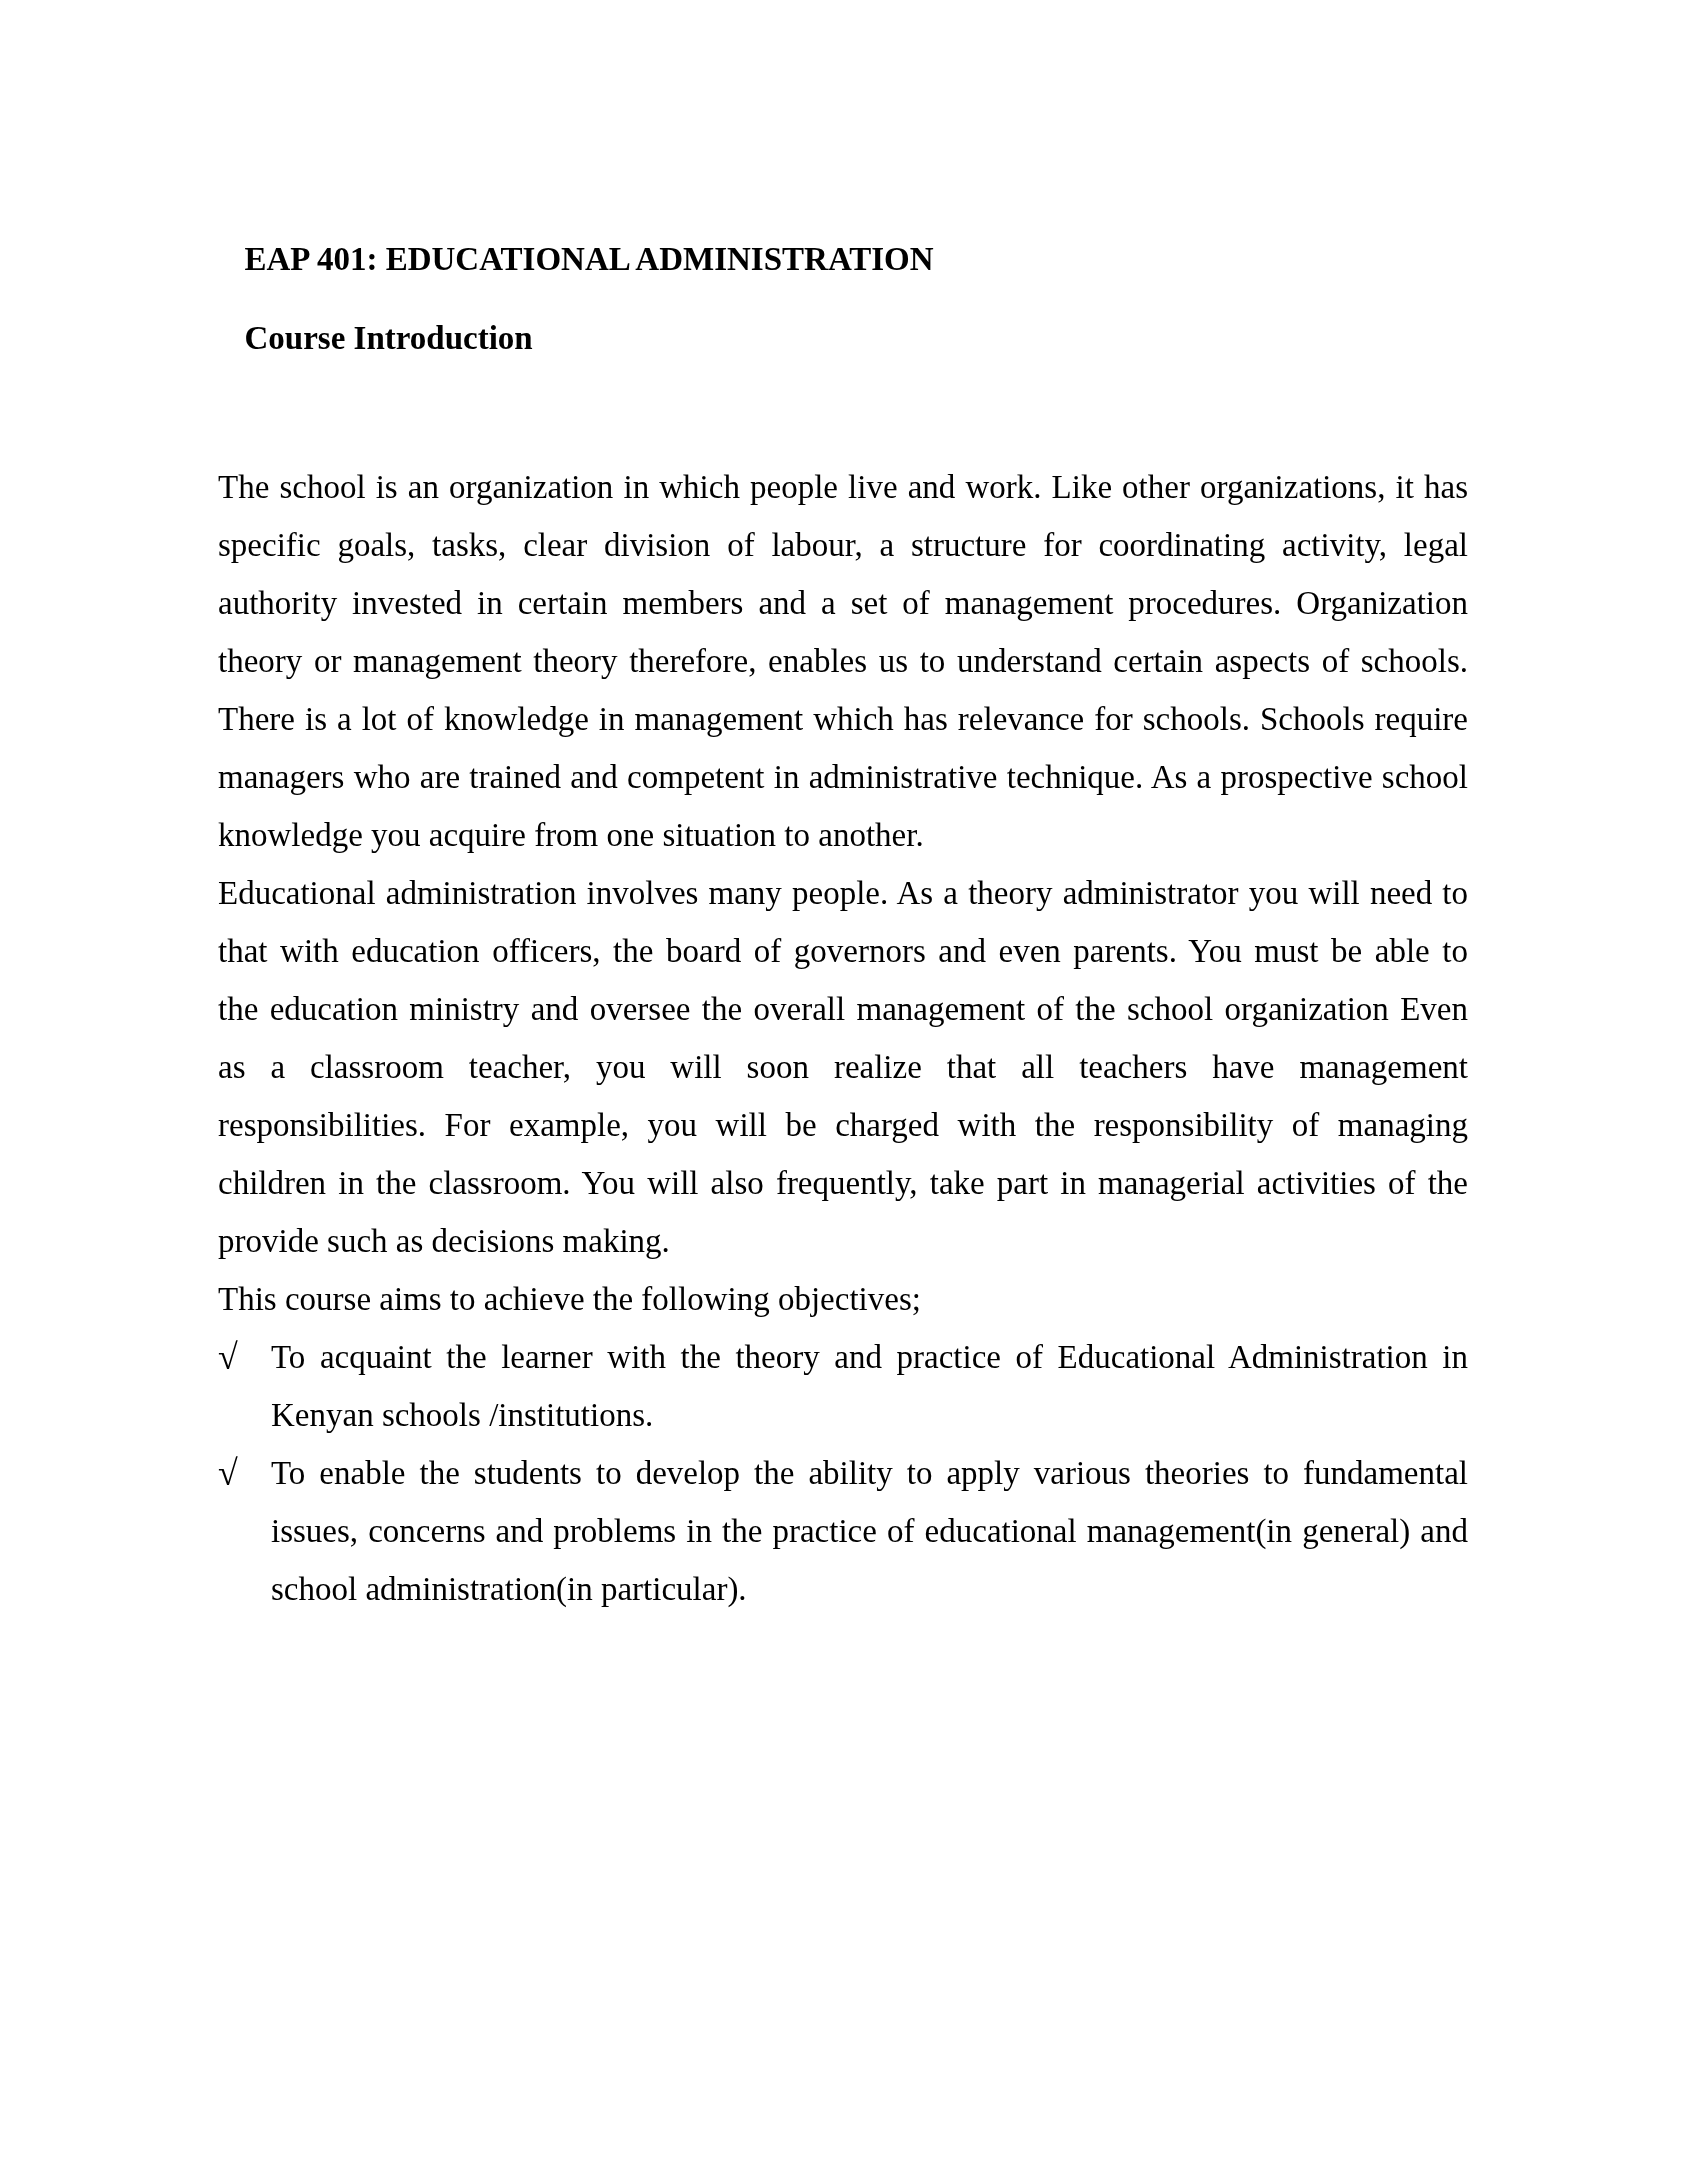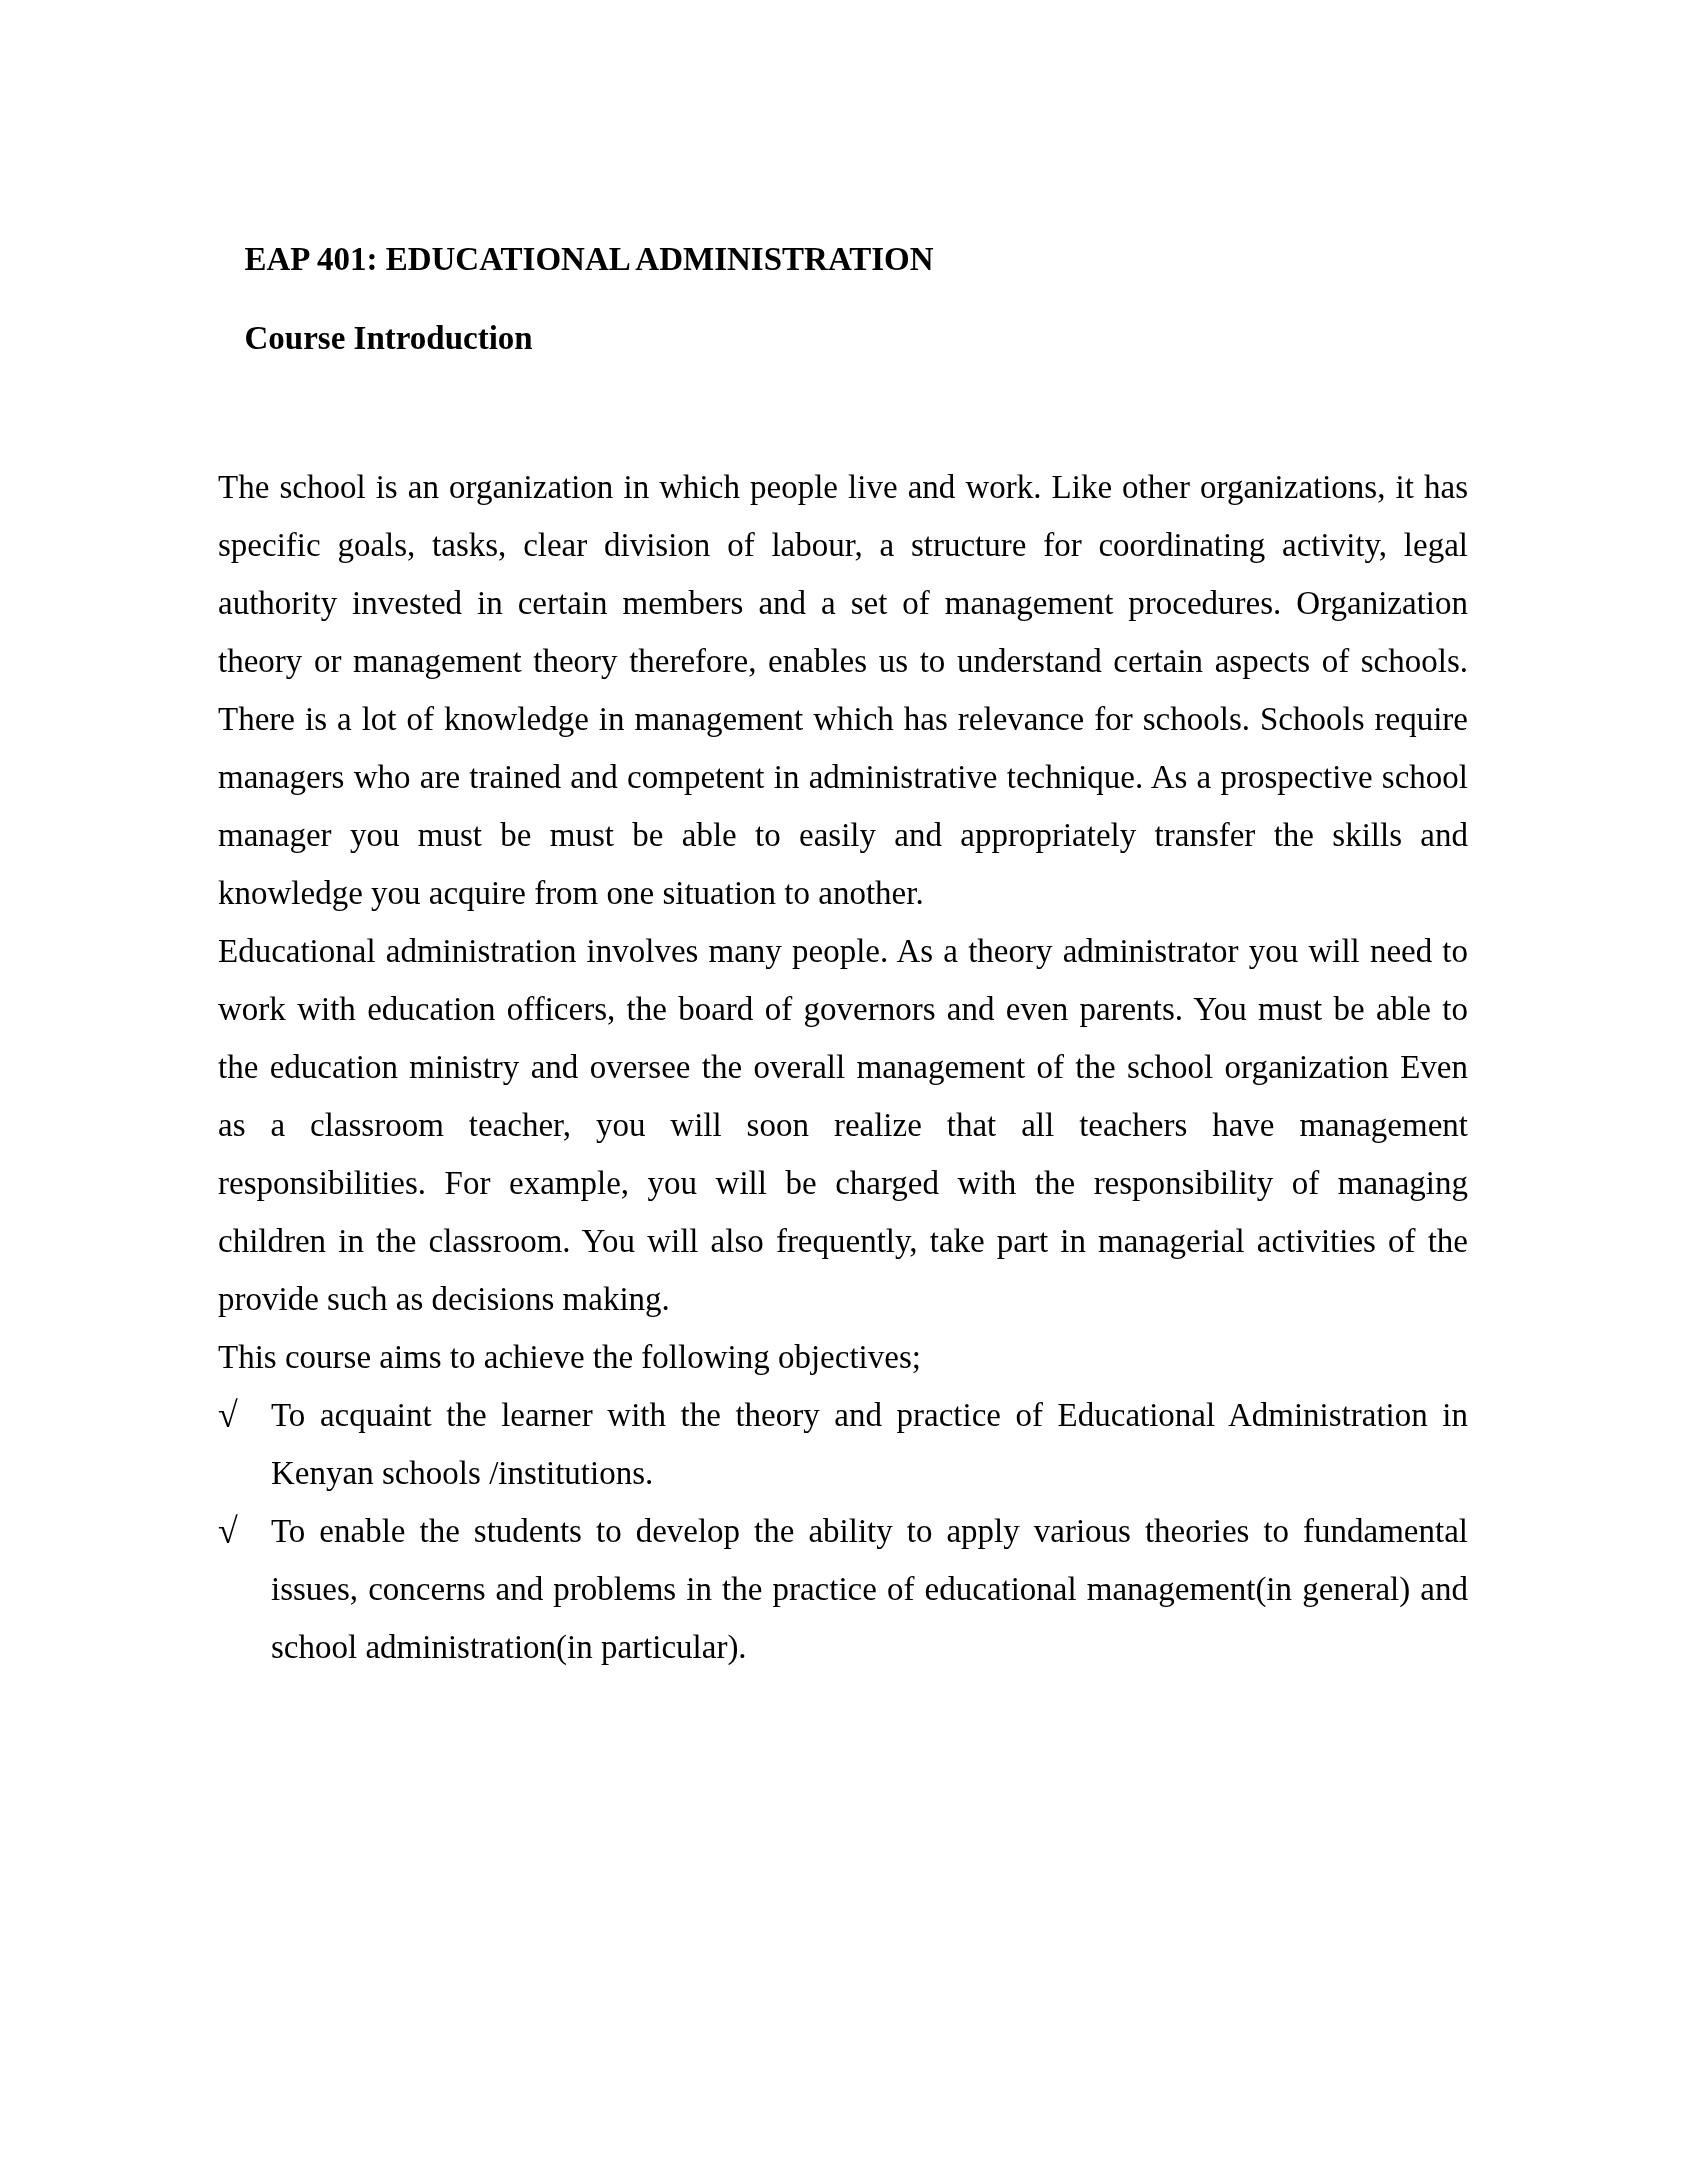--- a/index.html
+++ b/index.html
@@ -75,26 +75,25 @@
     <div class="doc-title">EAP 401: EDUCATIONAL ADMINISTRATION</div>
     <div class="doc-subtitle">Course Introduction</div>
     <div class="blocks">
         <div class="para">
           <div class="line jline">The school is an organization in which people live and work. Like other organizations, it has</div>
           <div class="line jline">specific goals, tasks, clear division of labour, a structure for coordinating activity, legal</div>
           <div class="line jline">authority invested in certain members and a set of management procedures. Organization</div>
           <div class="line jline">theory or management theory therefore, enables us to understand certain aspects of schools.</div>
           <div class="line jline">There is a lot of knowledge in management which has relevance for schools. Schools require</div>
           <div class="line jline">managers who are trained and competent in administrative technique. As a prospective school</div>
-          <div class="line jline">manager you must be must be able to easily and appropriately transfer the skills and</div>
           <div class="line lline">knowledge you acquire from one situation to another.</div>
         </div>
         <div class="para">
           <div class="line jline">Educational administration involves many people. As a theory administrator you will need to</div>
-          <div class="line jline">work with education officers, the board of governors and even parents. You must be able to</div>
+          <div class="line jline">that with education officers, the board of governors and even parents. You must be able to</div>
           <div class="line jline">the education ministry and oversee the overall management of the school organization Even</div>
           <div class="line jline">as a classroom teacher, you will soon realize that all teachers have management</div>
           <div class="line jline">responsibilities. For example, you will be charged with the responsibility of managing</div>
           <div class="line jline">children in the classroom. You will also frequently, take part in managerial activities of the</div>
           <div class="line lline">provide such as decisions making.</div>
         </div>
         <div class="para">
           <div class="line lline">This course aims to achieve the following objectives;</div>
         </div>
         <div class="bullet">

